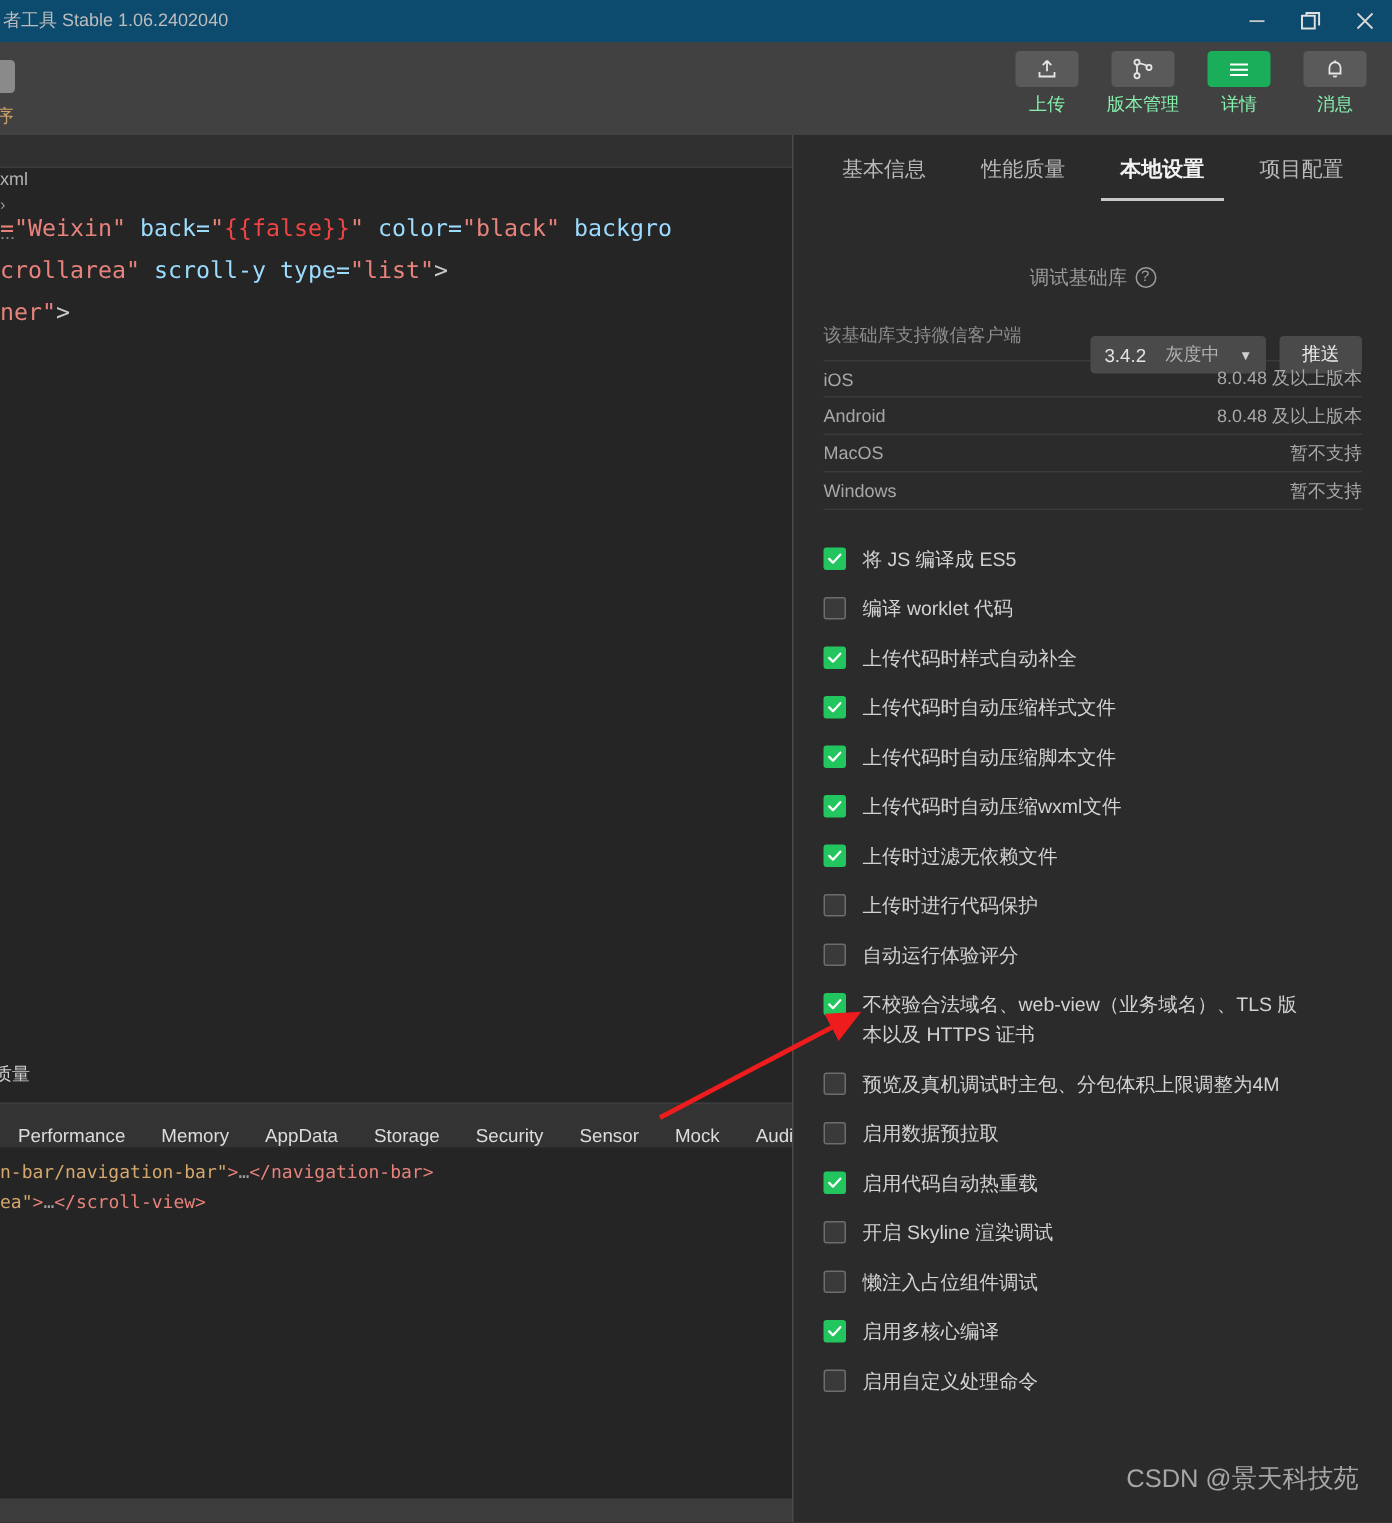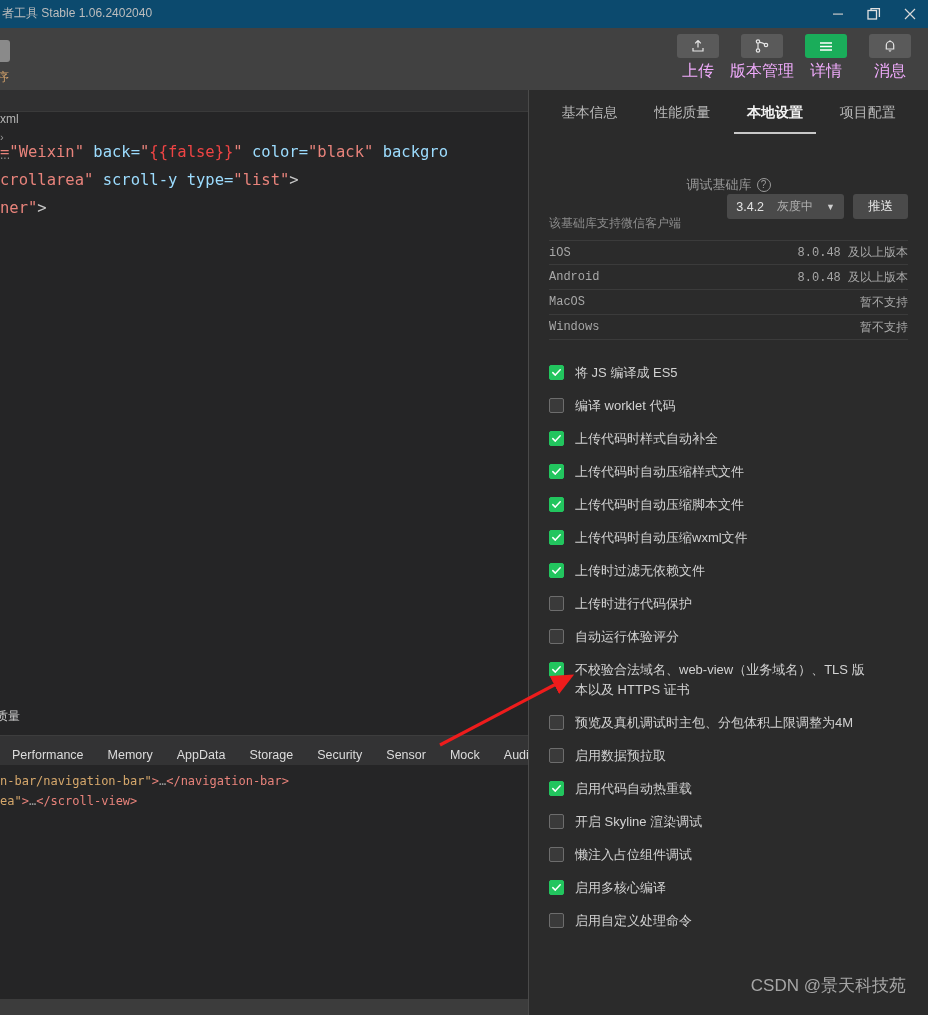--- a/index.html
+++ b/index.html
@@ -39,21 +39,21 @@
   .tool-left-label {
     position: absolute; left: -3px; top: 41px; font-size: 12px; color: #d1a06a;
   }
   .tool-actions { position: absolute; right: 12px; top: 6px; display: flex; gap: 12px; }
   .tool-item { width: 52px; display: flex; flex-direction: column; align-items: center; gap: 3px; }
   .tool-icon {
     width: 42px; height: 24px; border-radius: 3px; background: #5a5a5a;
     display: flex; align-items: center; justify-content: center; color: #e2e2e2;
   }
   .tool-icon.accent { background: #1aad5a; }
-  .tool-label { font-size: 16px; color: #f0abfc; white-space: nowrap; }
+  .tool-label { font-size: 12px; color: #86efac; white-space: nowrap; }
 
   
   .editor-wrap {
     position: absolute; left: 0; top: 90px; width: 528px; height: 925px;
     background: #252526;
   }
   .editor-tabstrip {
     position: absolute; left: 0; top: 0; width: 528px; height: 22px;
     background: #303031; border-bottom: 1px solid #3a3a3a;
   }
@@ -79,21 +79,21 @@
   
   .dt-header {
     position: absolute; left: 0; top: 612px; width: 528px; height: 33px;
     background: #252526;
   }
   .dt-header-label {
     position: absolute; left: -4px; top: 618px; font-size: 12px; color: #cfcfcf;
   }
   .dt-tabs {
     position: absolute; left: 0; top: 645px; width: 528px; height: 46px;
-    background: #333334; border-top: 1px solid #3d3d3d; border-bottom: 7px solid #8b5cf6;
+    background: #333334; border-top: 1px solid #3d3d3d; border-bottom: 3px solid #8b5cf6;
     display: flex; align-items: center;
   }
   .dt-tab {
     font-size: 12.5px; color: #dcdcdc; padding: 0 12px; white-space: nowrap;
   }
   .dt-body {
     position: absolute; left: 0; top: 675px; width: 528px; height: 205px;
     background: #252526;
     font-family: "DejaVu Sans Mono", "Liberation Mono", monospace;
     font-size: 12px; line-height: 20px; padding-top: 6px; white-space: pre;
@@ -131,37 +131,37 @@
     display: flex; align-items: center; margin-top: 28px; height: 26px; flex-direction: column;
   }
   .baselib-label {
     font-size: 13px; color: #9b9b9b; display: flex; align-items: center; gap: 5px;
   }
   .q-icon {
     display:inline-flex; align-items:center; justify-content:center;
     width: 14px; height: 14px; border: 1px solid #9b9b9b; border-radius: 50%;
     font-size: 10px; color: #9b9b9b; line-height: 1;
   }
-  .baselib-right { margin-left: auto; display: flex; align-items: flex-end; gap: 9px; }
+  .baselib-right { margin-left: auto; display: flex; align-items: flex-end; gap: 9px; margin-top: 30px; }
   .ver-select {
     height: 25px; background: #4a4a4a; border-radius: 3px;
     display: flex; align-items: center; gap: 13px; padding: 0 9px;
     font-size: 12.5px; color: #e2e2e2;
   }
   .ver-select .gray { color: #b0b0b0; font-size: 12px; }
   .caret { font-size: 9px; color: #cfcfcf; }
   .push-btn {
     height: 25px; background: #4a4a4a; border-radius: 3px;
     display: flex; align-items: center; padding: 0 15px;
     font-size: 12.5px; color: #eaeaea;
   }
 
   .baselib-note { margin-top: 13px; font-size: 12px; color: #8d8d8d; }
 
-  .plat-table { margin-top: 8px; font-family: Liberation Mono, monospace; }
+  .plat-table { margin-top: 8px; }
   .plat-row {
     height: 25px; display: flex; align-items: center;
     border-bottom: 1px solid #3b3b3b; font-size: 12px;
   }
   .plat-row:first-child { border-top: 1px solid #3b3b3b; }
   .plat-name { color: #a8a8a8; }
   .plat-val { margin-left: auto; color: #a8a8a8; }
 
   .opts { margin-top: 23px; }
   .opt-row {

